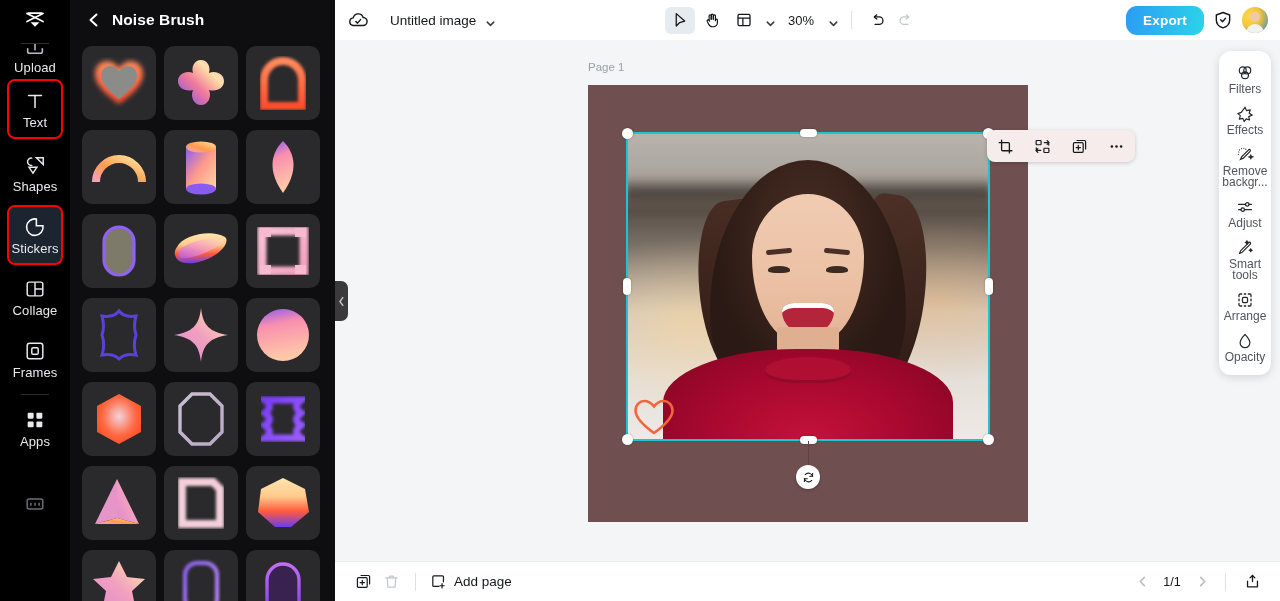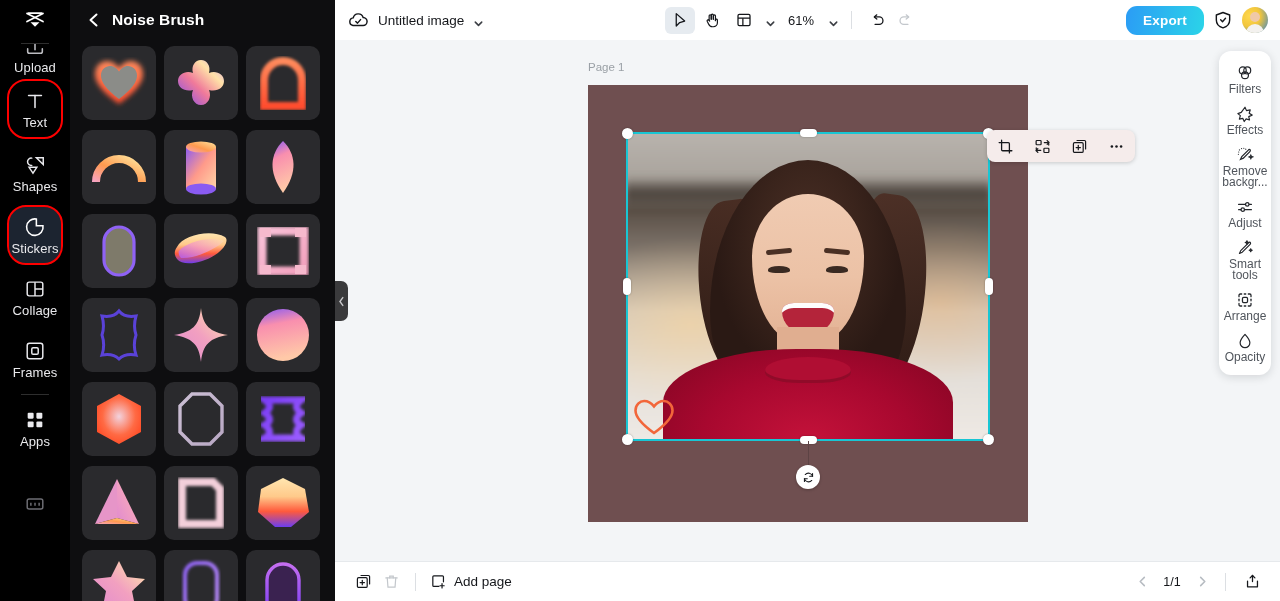--- a/index.html
+++ b/index.html
@@ -24,21 +24,21 @@
   }
   .rail-divider { width: 28px; height: 1px; background: #2e2e2e; margin: 3px 0 0 0; }
   .rail-item {
     width: 54px; min-height: 58px; border-radius: 8px;
     display: flex; flex-direction: column; align-items: center; justify-content: center;
     gap: 4px; color: #e8e8ea; flex: none; position: relative;
   }
   .rail-item .ic { width: 22px; height: 22px; display:block; }
   .rail-item .lbl { font-size: 13px; line-height: 13px; color: #e9e9ec; letter-spacing: .1px; }
   .rail-item.active { background: #1c2430; }
-  .rail-item.hl { outline: 2.5px solid #fe0000; outline-offset: -1px; border-radius: 18px; }
+  .rail-item.hl { outline: 2.5px solid #fe0000; outline-offset: -1px; border-radius: 7px; }
   .rail-item.clip { min-height: 34px; overflow: hidden; align-items: center; }
   .rail-item.clip .ic { margin-top: -14px; }
 
   
   .panel {
     position: absolute; left: 70px; top: 0; width: 265px; height: 601px;
     background: #0e0e10; z-index: 25; overflow: hidden;
   }
   .panel-head {
     height: 40px; display: flex; align-items: center; gap: 10px; padding: 0 16px;
@@ -64,21 +64,21 @@
   .collapse svg { width: 7px; height: 11px; color: #c9c9cc; }
 
   
   .header {
     position: absolute; left: 335px; top: 0; width: 945px; height: 40px;
     background: #ffffff; z-index: 20;
     display: flex; align-items: center; padding: 0 12px;
   }
   .h-left { display: flex; align-items: center; gap: 9px; }
   .cloud { width: 22px; height: 22px; color: #111; }
-  .doc-title { font-size: 13.5px; color: #14161a; }
+  .doc-title { font-size: 13.5px; color: #14161a; margin-left: 12px; }
   .chev { width: 11px; height: 11px; color: #3c3f45; }
   .h-center { position: absolute; left: 330px; display: flex; align-items: center; gap: 2px; }
   .tbtn {
     width: 30px; height: 27px; border-radius: 6px;
     display: flex; align-items: center; justify-content: center; color: #14161a;
   }
   .tbtn.sel { background: #e6ebf0; }
   .tbtn svg { width: 18px; height: 18px; }
   .zoom-val { font-size: 13px; color: #14161a; margin-left: 10px; }
   .vsep { width: 1px; height: 18px; background: #dcdfe3; margin: 0 10px; }
@@ -661,21 +661,21 @@
           <rect x="4" y="4.5" width="16" height="15" rx="1.8"></rect>
           <path d="M4 9.5 H20"></path>
             <path d="M10.5 9.5 V19.5"></path>
         </svg>
       </div>
       <span class="chev" style="margin-left:4px;">
         <svg viewBox="0 0 12 12" fill="none" stroke="currentColor" stroke-width="1.7" stroke-linecap="round" stroke-linejoin="round">
           <path d="M2.5 4.5 L6 8 L9.5 4.5"></path>
         </svg>
       </span>
-      <span class="zoom-val">61%</span>
+      <span class="zoom-val">30%</span>
       <span class="chev" style="margin-left:12px;">
         <svg viewBox="0 0 12 12" fill="none" stroke="currentColor" stroke-width="1.7" stroke-linecap="round" stroke-linejoin="round">
           <path d="M2.5 4.5 L6 8 L9.5 4.5"></path>
         </svg>
       </span>
       <span class="vsep"></span>
       <div class="undo">
         <svg viewBox="0 0 24 24" fill="none" stroke="currentColor" stroke-width="1.8" stroke-linecap="round" stroke-linejoin="round">
           <path d="M8 7 H14.5 A5.2 5.2 0 0 1 14.5 17.4 H8.5"></path>
           <path d="M11 4 L7.4 7 L11 10"></path>

